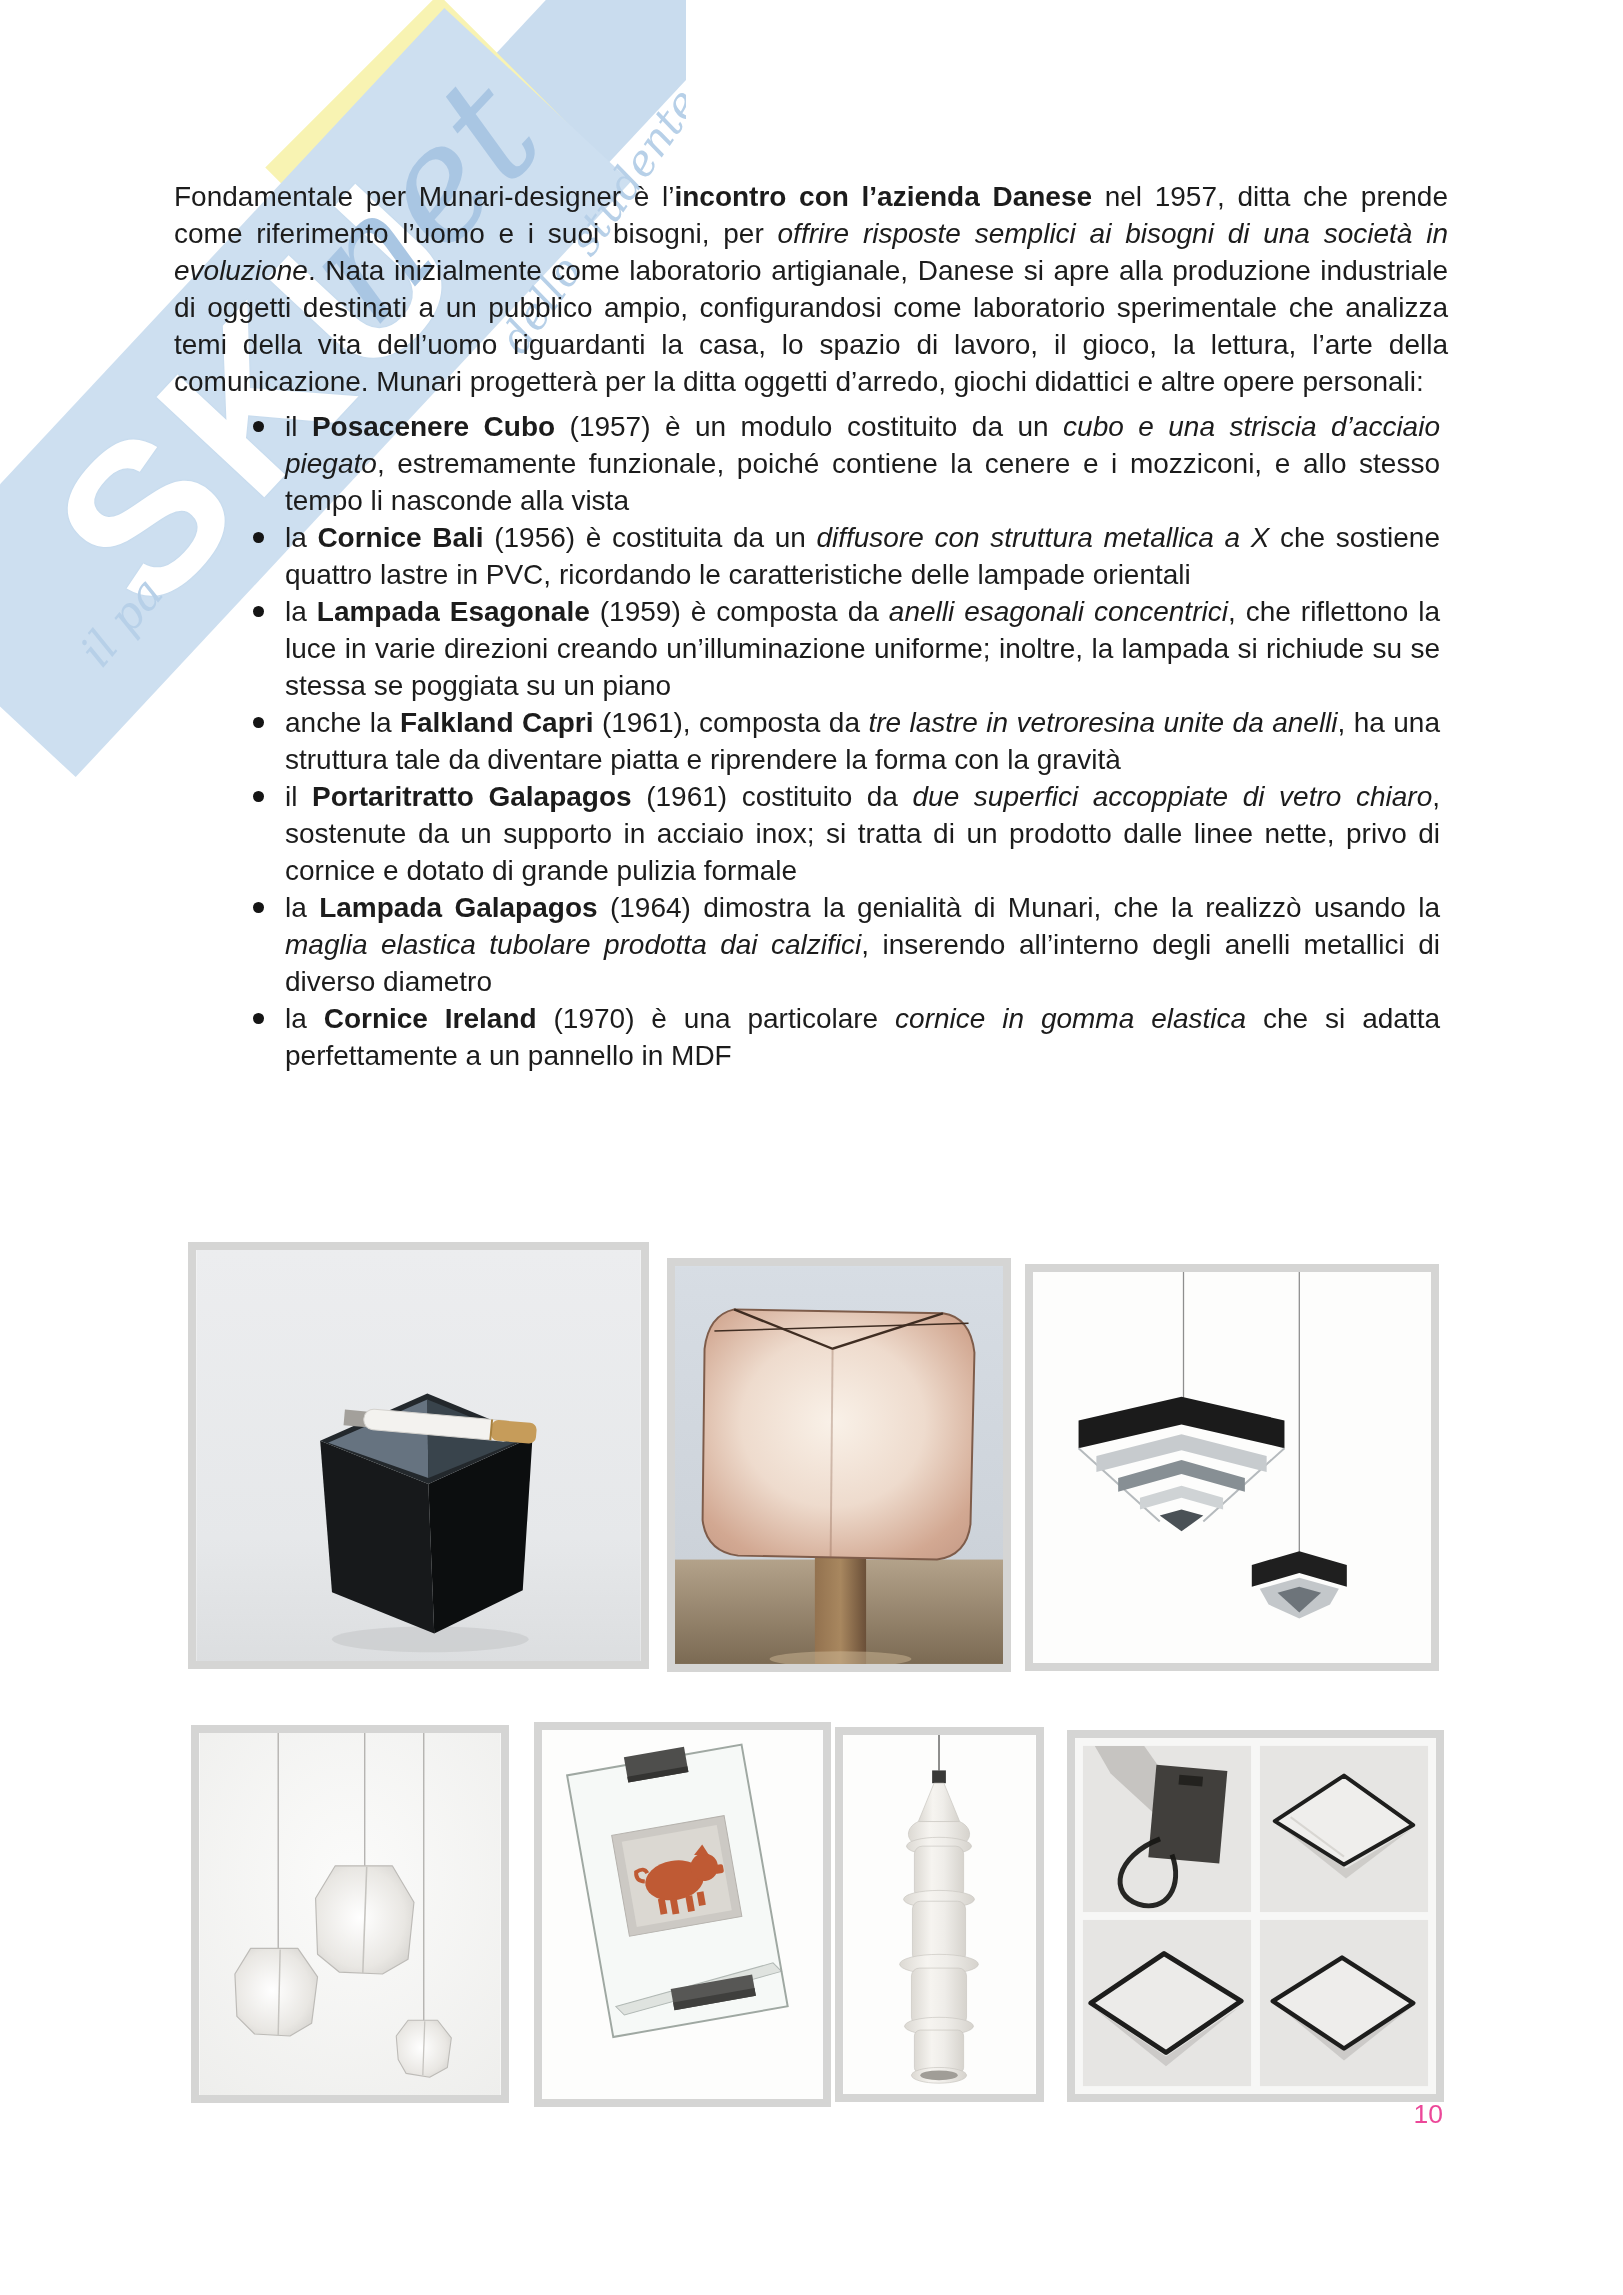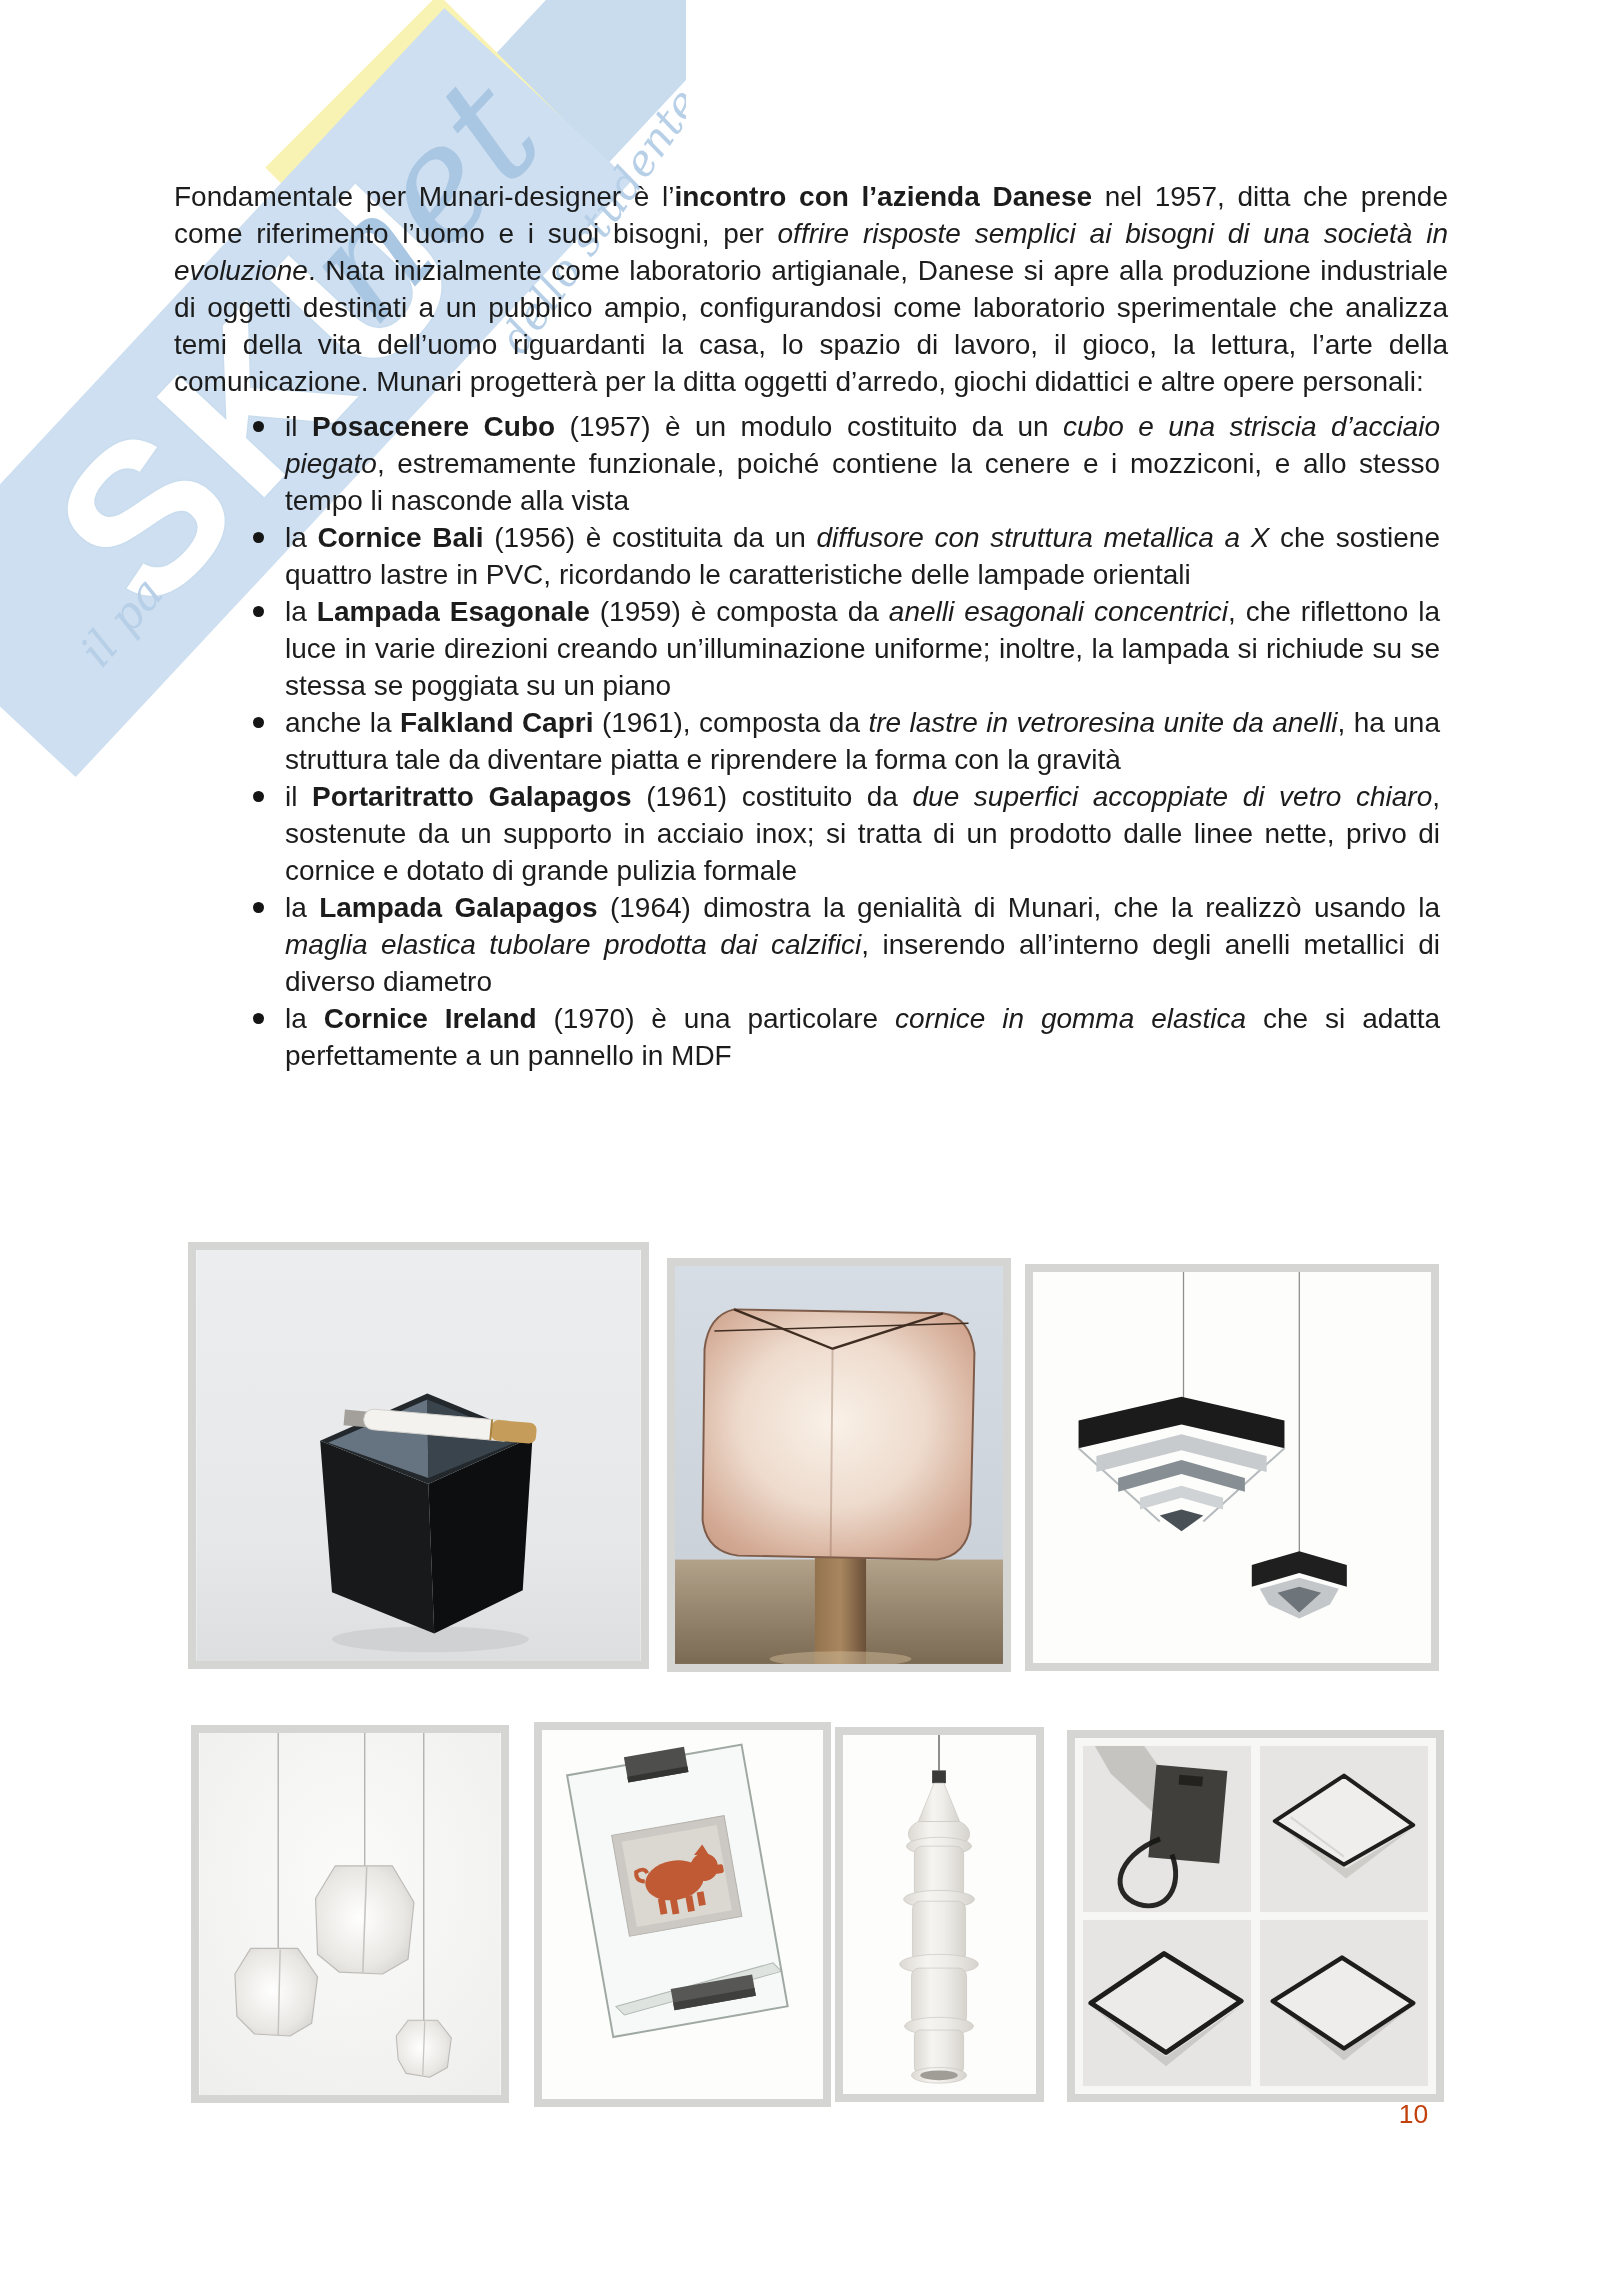--- a/index.html
+++ b/index.html
@@ -34,22 +34,22 @@
   .bullets{list-style:none;margin:8px;padding:0;}
   .bullets li{position:relative;padding-left:103px;}
   .bullets li::before{content:'';position:absolute;left:71px;top:13.2px;width:10.8px;height:10.8px;
                       border-radius:50%;background:#151515;}
   b{font-weight:bold;} i{font-style:italic;}
 
   
   .shot{position:absolute;box-sizing:border-box;background:#fff;border:8.8px solid #d5d5d4;z-index:2;}
   .shot svg{display:block;width:100%;height:100%;}
 
-  .pagenum{position:absolute;left:1384px;top:2099px;width:59px;text-align:center;
-           font-size:26.5px;color:#c2410c;z-index:2;}
+  .pagenum{position:absolute;left:1384px;top:2099px;width:59px;text-align:right;
+           font-size:26.5px;color:#ec4899;z-index:2;}
 </style>
 </head>
 <body>
 
 <div class="page">
 
   <div class="wm">
     <div class="wm-band2"></div>
     <div class="wm-diamond"></div>
     <div class="wm-band">

